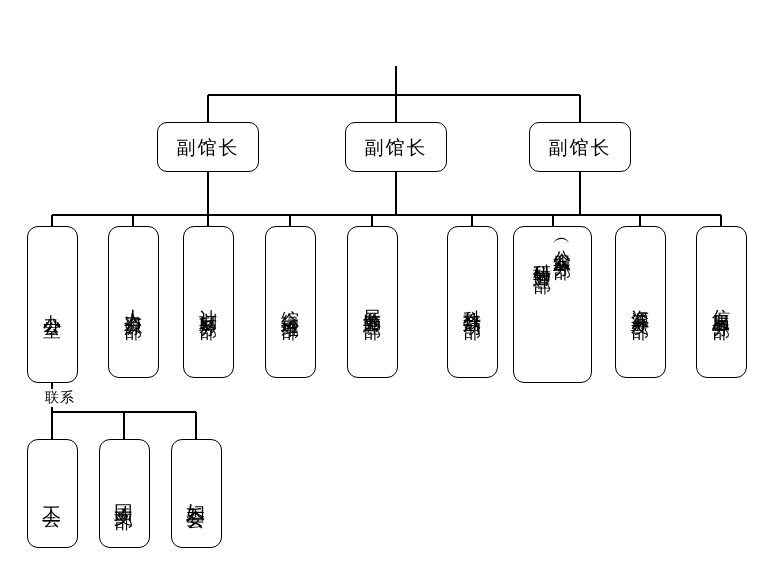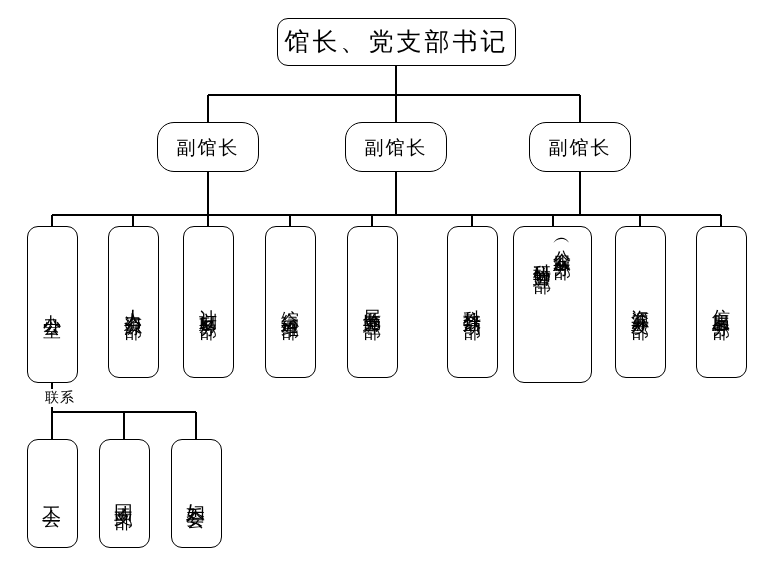--- a/index.html
+++ b/index.html
@@ -26,21 +26,21 @@
     border:1.3px solid #000;
     background:#ffffff;
     display:flex;
     align-items:center;
     justify-content:center;
     text-align:center;
     line-height:1.06;
   }
   
   .node.horiz{
-    border-radius:17px;
+    border-radius:10px;
     writing-mode:horizontal-tb;
     letter-spacing:2px;
   }
   .node.top{
     font-size:25px;
     border-radius:11px;
     letter-spacing:3px;
   }
   .node.deputy{
     font-size:19px;
@@ -115,23 +115,20 @@
       <line x1="721" y1="215" x2="721" y2="226"></line>
 
       <line x1="52" y1="383" x2="52" y2="412"></line>
       <line x1="52" y1="412" x2="196" y2="412"></line>
       <line x1="52" y1="412" x2="52" y2="439"></line>
       <line x1="124" y1="412" x2="124" y2="439"></line>
       <line x1="196" y1="412" x2="196" y2="439"></line>
     </g>
   </svg>
 
-  <div class="node horiz top" style="left:277px; top:18px; width:239px; height:48px;">
-    <span>馆长、党支部书记</span>
-  </div>
 
   <div class="node horiz deputy" style="left:157px; top:122px; width:102px; height:50px;">
     <span>副馆长</span>
   </div>
   <div class="node horiz deputy" style="left:345px; top:122px; width:102px; height:50px;">
     <span>副馆长</span>
   </div>
   <div class="node horiz deputy" style="left:529px; top:122px; width:102px; height:50px;">
     <span>副馆长</span>
   </div>

